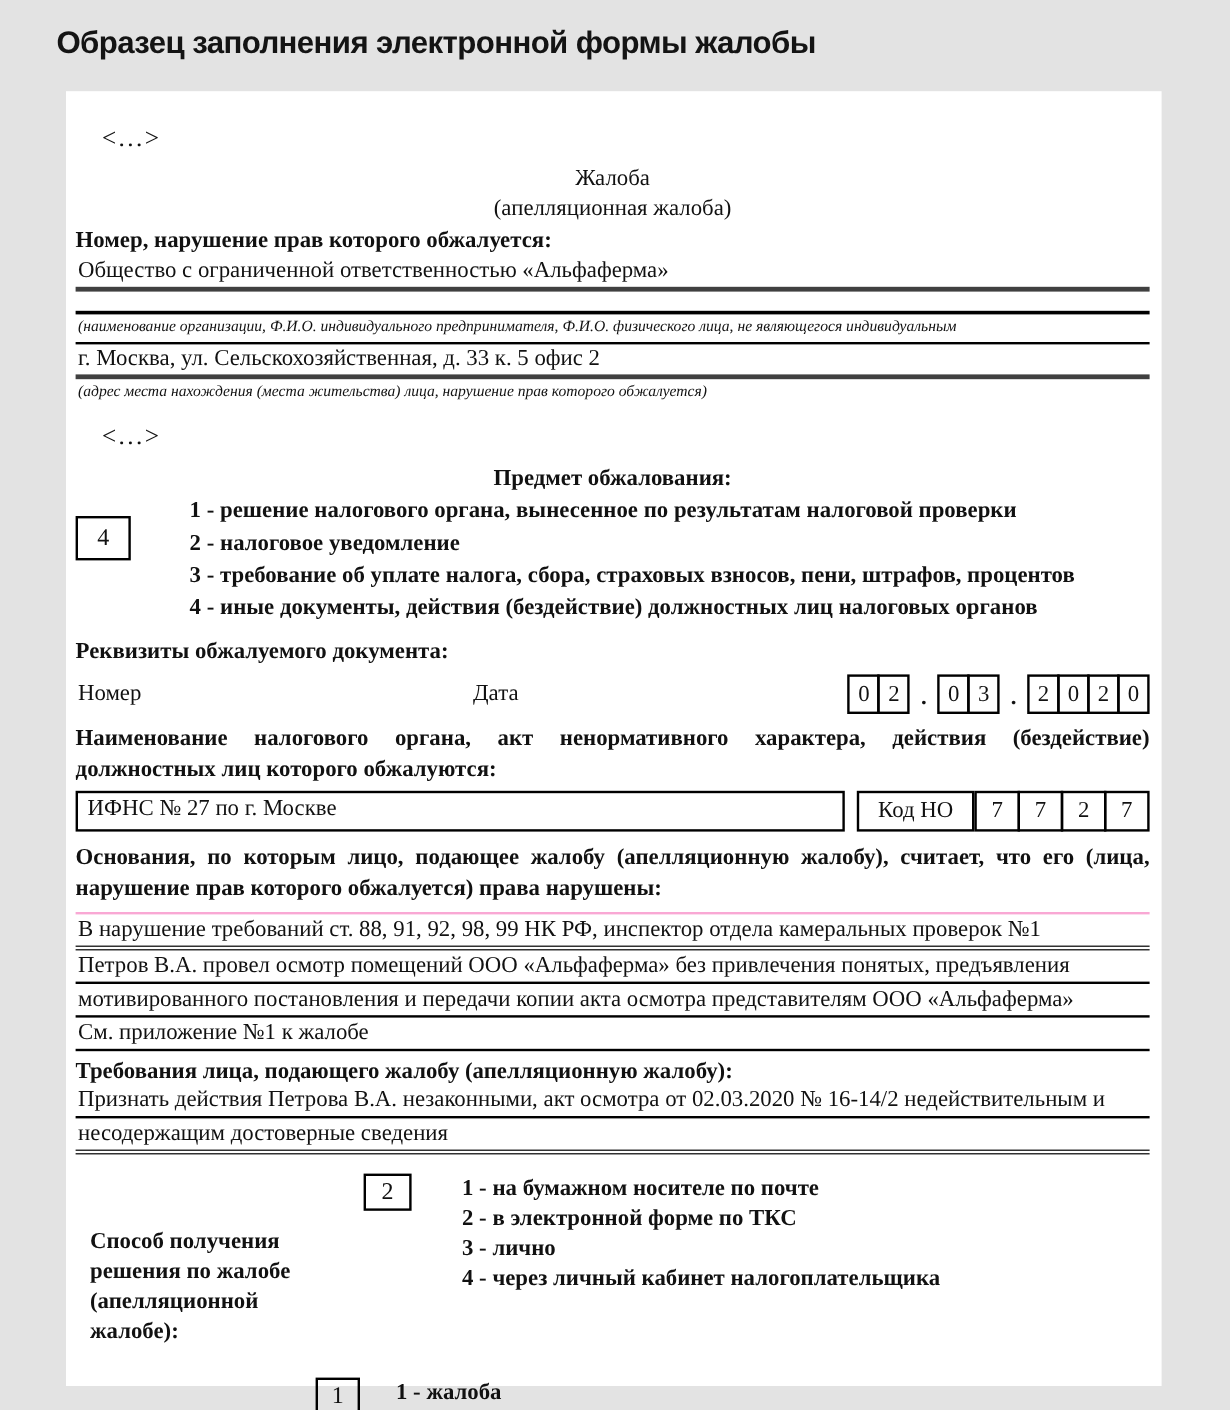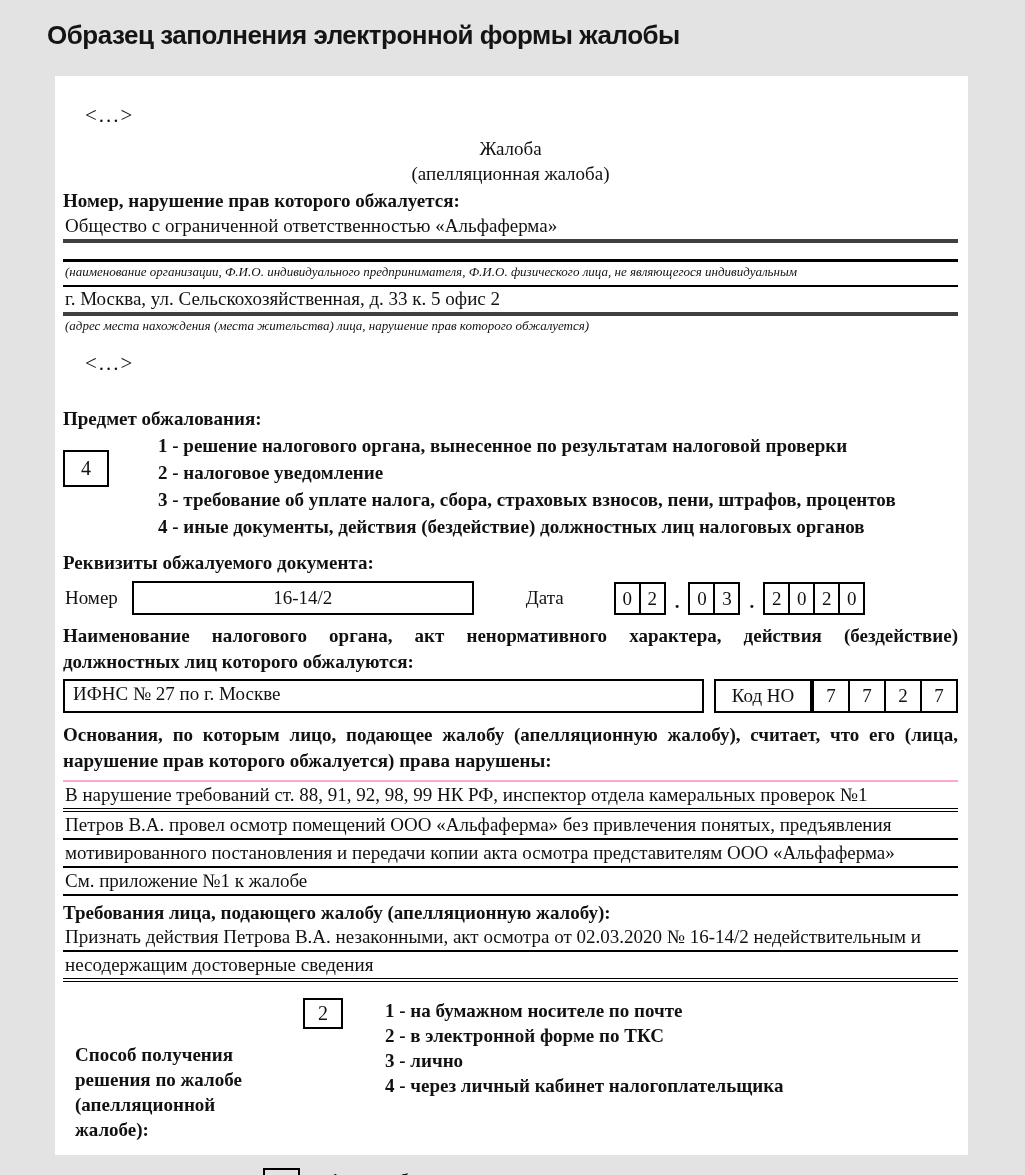--- a/index.html
+++ b/index.html
@@ -34,21 +34,21 @@
   .caption { font-size: 13px; padding: 2px 2px 5px 2px; font-style: italic; }
   .caption.ruled { border-bottom: 2px solid #000; }
   .subject-row { display: flex; margin-top: 2px; }
   .code-box {
     border: 2px solid #000; text-align: center;
     font-size: 20px; flex: none;
   }
   .subject-box { width: 46px; height: 37px; line-height: 33px; margin-top: 18px; }
   .subject-options { margin-left: 49px; }
   .options-bold { font-weight: bold; line-height: 27px; }
-  .num-row { display: flex; align-items: center; margin-top: 6px; height: 36px; }
+  .num-row { display: flex; align-items: center; margin-top: 6px; height: 36px; justify-content: space-between; }
   .num-label { flex: none; padding-left: 2px; }
   .num-box {
     width: 342px; height: 34px; border: 2px solid #000;
     text-align: center; line-height: 30px; margin-left: 14px; flex: none;
   }
   .date-label { margin-left: 52px; flex: none; }
   .cell-group { display: flex; margin-left: 0; }
   .cell {
     width: 27px; height: 33px; border: 2px solid #000;
     text-align: center; line-height: 29px; font-size: 19px; flex: none;
@@ -101,35 +101,34 @@
 
   <div class="section-label">Номер, нарушение прав которого обжалуется:</div>
   <div class="field-value">Общество с ограниченной ответственностью «Альфаферма»</div>
   <div class="blank-rule"></div>
   <div class="caption ruled">(наименование организации, Ф.И.О. индивидуального предпринимателя, Ф.И.О. физического лица, не являющегося индивидуальным</div>
   <div class="field-value" style="margin-top:1px;">г. Москва, ул. Сельскохозяйственная, д. 33 к. 5 офис 2</div>
   <div class="caption">(адрес места нахождения (места жительства) лица, нарушение прав которого обжалуется)</div>
 
   <div class="ellipsis mid">&lt;...&gt;</div>
 
-  <div class="section-label" style="margin-top:32px;">Предмет обжалования:</div>
+  <div class="section-label" style="margin-top:12px;text-align:center;">Предмет обжалования:</div>
   <div class="subject-row">
     <div class="code-box subject-box">4</div>
     <div class="options-bold subject-options">
       <div>1 - решение налогового органа, вынесенное по результатам налоговой проверки</div>
       <div>2 - налоговое уведомление</div>
       <div>3 - требование об уплате налога, сбора, страховых взносов, пени, штрафов, процентов</div>
       <div>4 - иные документы, действия (бездействие) должностных лиц налоговых органов</div>
     </div>
   </div>
 
   <div class="section-label" style="margin-top:12px;">Реквизиты обжалуемого документа:</div>
   <div class="num-row">
     <div class="num-label">Номер</div>
-    <div class="num-box">16-14/2</div>
     <div class="date-label">Дата</div>
     <div class="date-cells">
       <div class="cell-group">
         <div class="cell">0</div>
         <div class="cell">2</div>
       </div>
       <div class="dot">.</div>
       <div class="cell-group">
         <div class="cell">0</div>
         <div class="cell">3</div>

